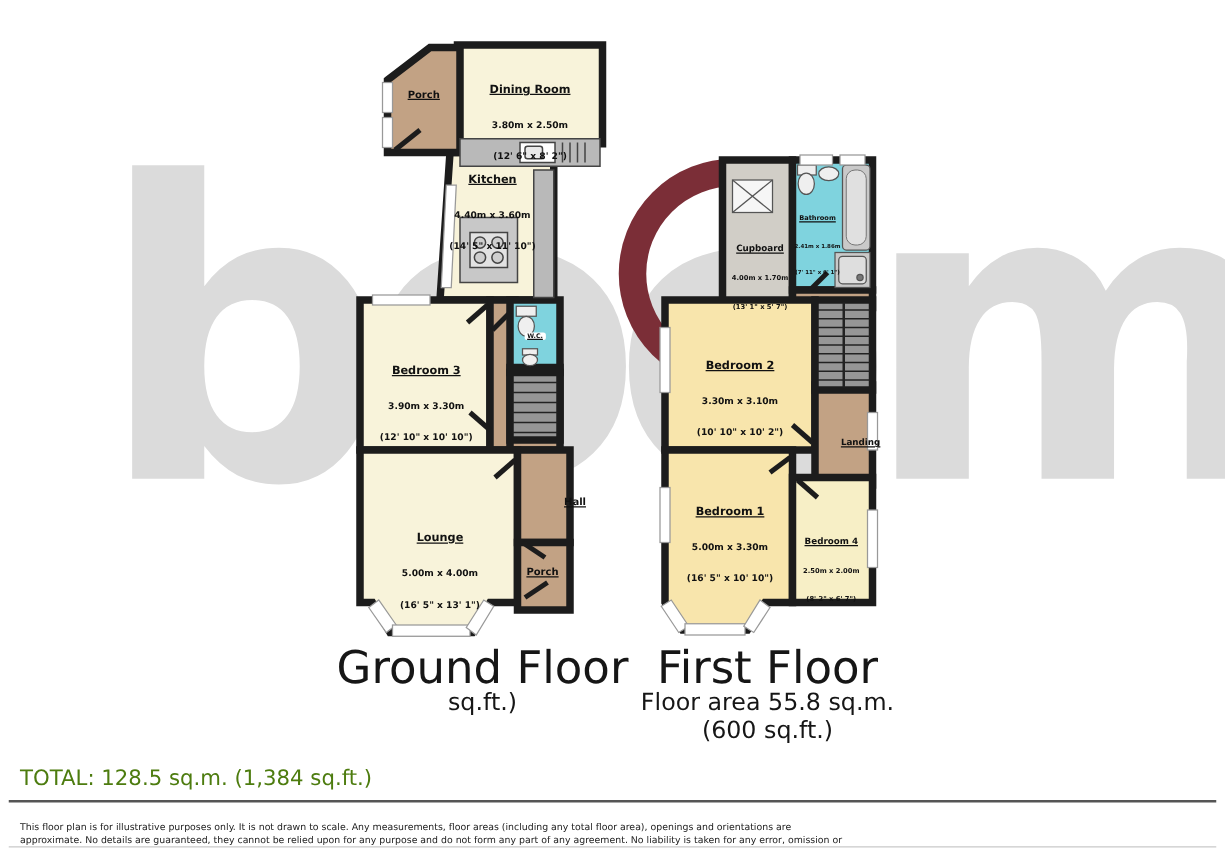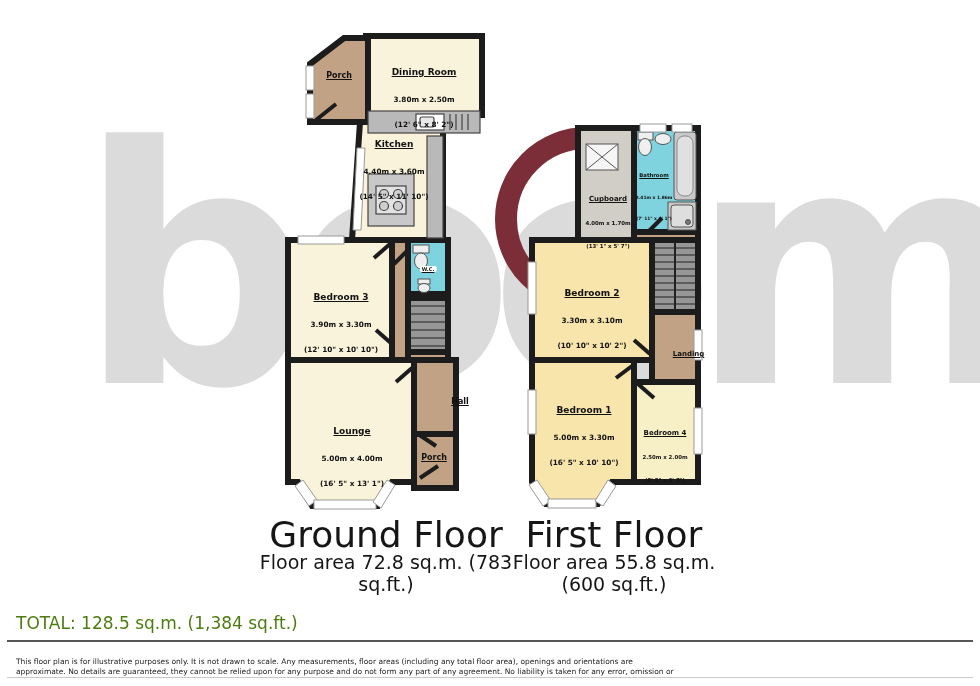--- a/index.html
+++ b/index.html
@@ -238,21 +238,20 @@
       <span class="rdim">(16' 5" x 10' 10")</span>
     </div>
   <div class="room-label lbl-md" style="left:665px;top:429px">
       <span class="rname">Bedroom 4</span>
       <span class="rdim">2.50m x 2.00m</span>
       <span class="rdim">(8' 2" x 6' 7")</span>
     </div>
 
   <div class="floor-title" style="left:386px;top:514px">Ground Floor</div>
   <div class="floor-area" style="left:386px;top:551px">
-    <div>Floor area 72.8 sq.m. (783</div>
     <div>sq.ft.)</div>
   </div>
   <div class="floor-title" style="left:614px;top:514px">First Floor</div>
   <div class="floor-area" style="left:614px;top:551px">
     <div>Floor area 55.8 sq.m.</div>
     <div>(600 sq.ft.)</div>
   </div>
 
   <div id="total-line">TOTAL: 128.5 sq.m. (1,384 sq.ft.)</div>
   <div id="divider-top" class="divider"></div>

